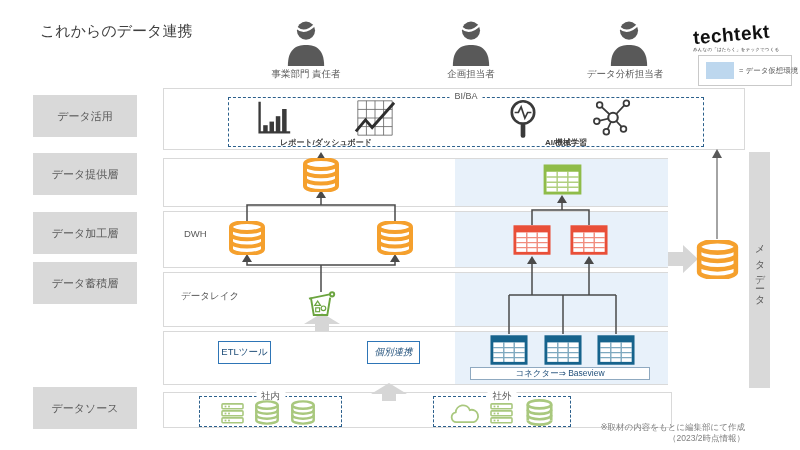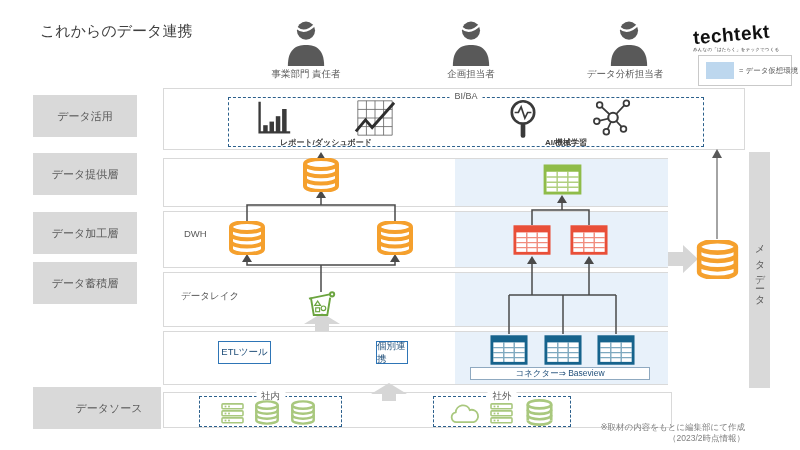--- a/index.html
+++ b/index.html
@@ -71,21 +71,21 @@
   <div class="logo" style="left:693px;top:24px;">techtekt</div>
   <div class="tagline" style="left:693px;top:47px;">みんなの「はたらく」をテックでつくる</div>
   <div class="legendbox" style="left:698px;top:55px;width:94px;height:31px;"></div>
   <div class="legendswatch" style="left:706px;top:62px;width:28px;height:17px;"></div>
   <div class="legendtext" style="left:739px;top:66px;">= データ仮想環境</div>
 
   <div class="layerbox" style="top:95px;">データ活用</div>
   <div class="layerbox" style="top:153px;">データ提供層</div>
   <div class="layerbox" style="top:212px;">データ加工層</div>
   <div class="layerbox" style="top:262px;">データ蓄積層</div>
-  <div class="layerbox" style="top:387px;padding-left:24px;">データソース</div>
+  <div class="layerbox" style="top:387px;">データソース</div>
 
   <div class="row" style="left:163px;top:88px;width:582px;height:62px;"></div>
   <div class="row" style="left:163px;top:158px;width:505px;height:49px;">
     <div class="blue" style="left:291px;width:213px;"></div>
   </div>
   <div class="row" style="left:163px;top:211px;width:505px;height:57px;">
     <div class="blue" style="left:291px;width:213px;"></div>
   </div>
   <div class="row" style="left:163px;top:272px;width:505px;height:55px;">
     <div class="blue" style="left:291px;width:213px;"></div>
@@ -243,21 +243,21 @@
       </g>
       <g stroke="#6BA43F" stroke-width="1.2" fill="none">
         <path d="M8,16 L11,11.5 L14,16 Z"></path>
         <rect x="9" y="18.5" width="4" height="4"></rect>
         <circle cx="17" cy="19" r="2.4"></circle>
       </g>
     </svg>
   </div>
 
   <div class="toolbox" style="left:218px;top:341px;width:53px;height:23px;">ETLツール</div>
-  <div class="toolbox" style="left:376px;top:341px;width:32px;height:23px;">個別連携</div>
+  <div class="toolbox" style="left:367px;top:341px;width:53px;height:23px;font-style:italic;">個別連携</div>
   <div class="abs" style="left:490px;top:334px;">
     <svg width="38" height="32" viewBox="0 0 40 32">
       <rect x="0.5" y="0.5" width="39" height="31" fill="#16638C"></rect>
       <rect x="3.5" y="8" width="33" height="20.5" fill="#fff"></rect>
       <g stroke="#16638C" stroke-width="1.5" opacity="0.55">
         <path d="M14.5,8 V28.5 M25.5,8 V28.5 M3.5,13.5 H36.5 M3.5,18.8 H36.5 M3.5,24 H36.5"></path>
       </g>
     </svg>
   </div>
   <div class="abs" style="left:544px;top:334px;">

